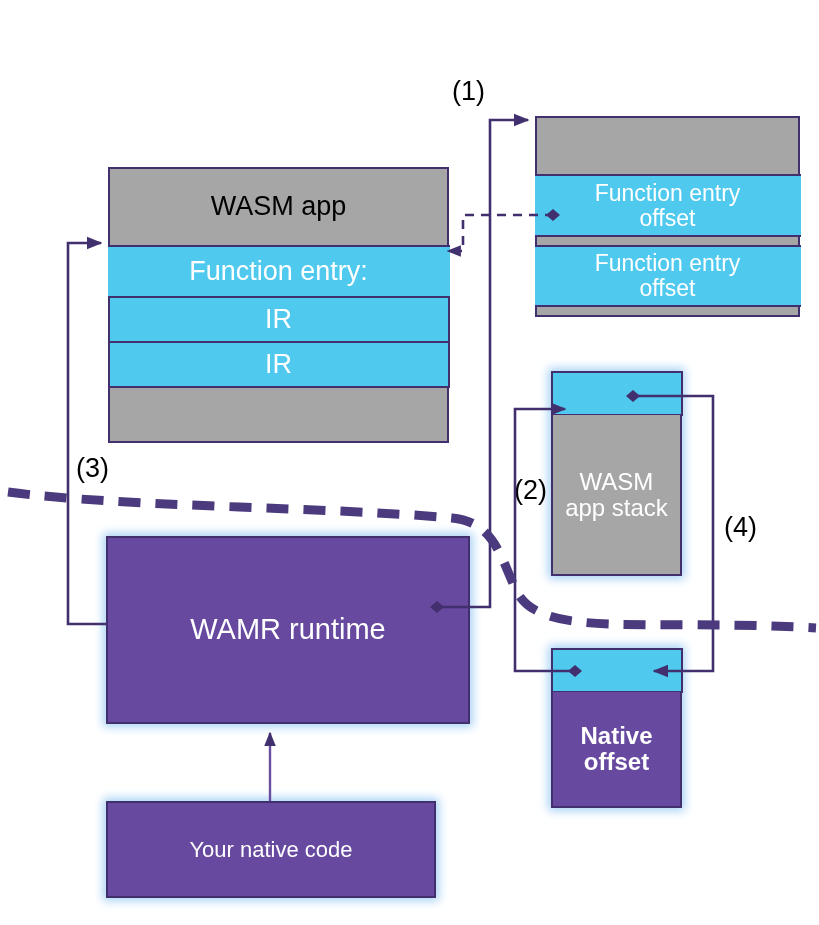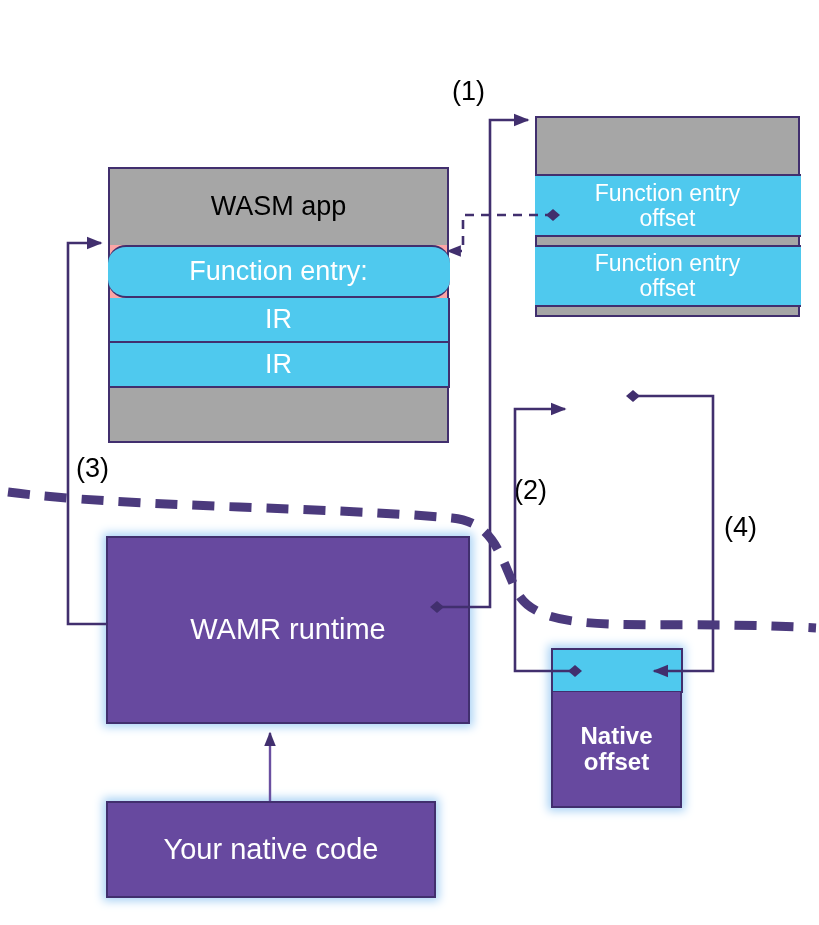--- a/index.html
+++ b/index.html
@@ -72,51 +72,60 @@
 
     <div class="band gray" style="left:0;top:189px;right:0;bottom:0;"></div>
   </div>
 
   <div class="blk bdr" style="left:108px;top:167px;width:341px;height:276px;background:#fca5a5;">
 
     <div class="band gray t-dark" style="left:0;top:0;right:0;height:76px;font-size:27px;">
       <span>WASM app</span>
     </div>
 
-    <div class="band cyan bdr-t bdr-b t-white" style="left:-2.5px;top:76px;right:-2.5px;height:53px;font-size:27px;border-radius:18px;">
+    <div class="band cyan bdr-t bdr-b t-white" style="left:-2.5px;top:76px;right:-2.5px;height:53px;font-size:27px;">
       <span>Function entry:</span>
     </div>
 
     <div class="band cyan bdr-b t-white" style="left:-2.5px;top:129px;right:-2.5px;height:45px;font-size:27px;border-left:2.5px solid #412f6e;border-right:2.5px solid #412f6e;">
       <span>IR</span>
     </div>
 
     <div class="band cyan bdr-b t-white" style="left:-2.5px;top:174px;right:-2.5px;height:45px;font-size:27px;border-left:2.5px solid #412f6e;border-right:2.5px solid #412f6e;">
       <span>IR</span>
     </div>
 
     <div class="band gray" style="left:0;top:219px;right:0;bottom:0;"></div>
   </div>
 
+  <div class="blk bdr glow" style="left:551px;top:371px;width:131px;height:205px;background:#a6a6a6;">
+    <div class="band cyan bdr-b" style="left:-2.5px;top:-2.5px;right:-2.5px;height:45px;border-left:2.5px solid #412f6e;border-right:2.5px solid #412f6e;border-top:2.5px solid #412f6e;"></div>
+    <div class="band gray t-white" style="left:0;top:42px;right:0;bottom:0;font-size:24px;">
+      <div>
+        <span>WASM</span><br>
+        <span>app stack</span>
+      </div>
+    </div>
+  </div>
 
   <div class="blk bdr glow" style="left:551px;top:648px;width:131px;height:160px;background:#67499f;">
     <div class="band cyan bdr-b" style="left:-2.5px;top:-2.5px;right:-2.5px;height:45px;border-left:2.5px solid #412f6e;border-right:2.5px solid #412f6e;border-top:2.5px solid #412f6e;"></div>
     <div class="band purple t-white" style="left:0;top:42px;right:0;bottom:0;font-size:24px;font-weight:bold;">
       <div>
         <span>Native</span><br>
         <span>offset</span>
       </div>
     </div>
   </div>
 
   <div class="blk bdr glow purple band t-white" style="left:106px;top:536px;width:364px;height:188px;font-size:29px;">
     <span>WAMR runtime</span>
   </div>
 
-  <div class="blk bdr glow purple band t-white" style="left:106px;top:801px;width:330px;height:97px;font-size:29px;">
+  <div class="blk bdr glow purple band t-white" style="left:106px;top:801px;width:330px;height:97px;font-size:22px;">
     <span>Your native code</span>
   </div>
 
   <div class="step" style="left:452px;top:78px;">(1)</div>
   <div class="step" style="left:514px;top:477px;">(2)</div>
   <div class="step" style="left:76px;top:455px;">(3)</div>
   <div class="step" style="left:724px;top:514px;">(4)</div>
 
   <svg class="over">
     <defs>

